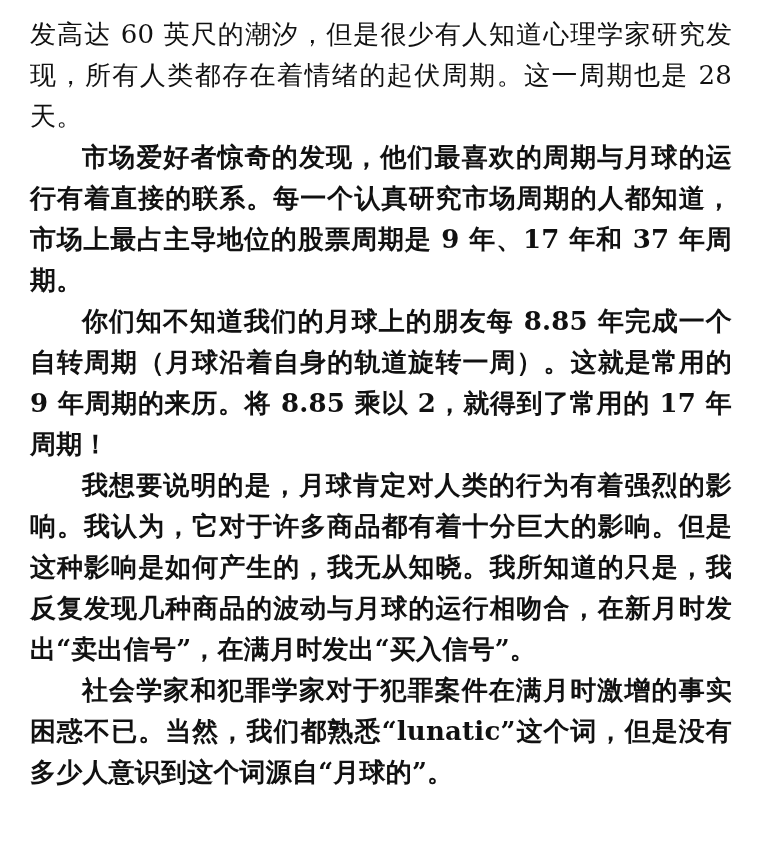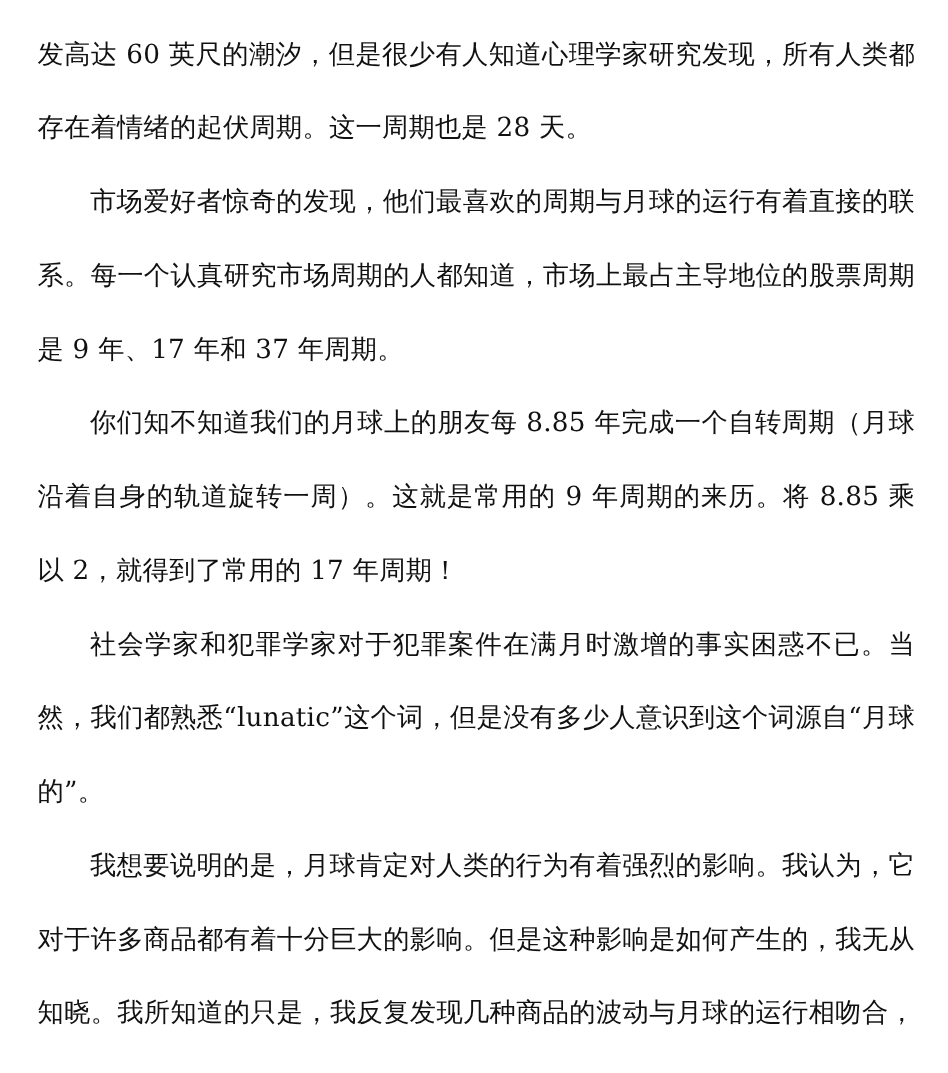--- a/index.html
+++ b/index.html
@@ -15,34 +15,35 @@
     overflow: hidden;
   }
   .page {
     box-sizing: border-box;
     width: 758px;
     height: 858px;
     padding: 14px 26px 10px 30px;
     background: #ffffff;
   }
   .para {
-    font-size: 21px;
-    line-height: 59px;
+    font-size: 26px;
+    line-height: 41px;
     text-align: justify;
     text-justify: inter-ideograph;
     margin: 0;
     letter-spacing: 0.2px;
     word-break: break-word;
   }
   .indent {
     text-indent: 2em;
+    font-weight: bold;
   }
 </style>
 </head>
 <body>
 
 <div class="page">
   <p class="para">发高达 60 英尺的潮汐，但是很少有人知道心理学家研究发现，所有人类都存在着情绪的起伏周期。这一周期也是 28 天。</p>
   <p class="para indent">市场爱好者惊奇的发现，他们最喜欢的周期与月球的运行有着直接的联系。每一个认真研究市场周期的人都知道，市场上最占主导地位的股票周期是 9 年、17 年和 37 年周期。</p>
   <p class="para indent">你们知不知道我们的月球上的朋友每 8.85 年完成一个自转周期（月球沿着自身的轨道旋转一周）。这就是常用的 9 年周期的来历。将 8.85 乘以 2，就得到了常用的 17 年周期！</p>
+  <p class="para indent">我想要说明的是，月球肯定对人类的行为有着强烈的影响。我认为，它对于许多商品都有着十分巨大的影响。但是这种影响是如何产生的，我无从知晓。我所知道的只是，我反复发现几种商品的波动与月球的运行相吻合，在新月时发出“卖出信号”，在满月时发出“买入信号”。</p>
   <p class="para indent">社会学家和犯罪学家对于犯罪案件在满月时激增的事实困惑不已。当然，我们都熟悉“lunatic”这个词，但是没有多少人意识到这个词源自“月球的”。</p>
-  <p class="para indent">我想要说明的是，月球肯定对人类的行为有着强烈的影响。我认为，它对于许多商品都有着十分巨大的影响。但是这种影响是如何产生的，我无从知晓。我所知道的只是，我反复发现几种商品的波动与月球的运行相吻合，在新月时发出“卖出信号”，在满月时发出“买入信号”。</p>
 </div>
 
 </body></html>

